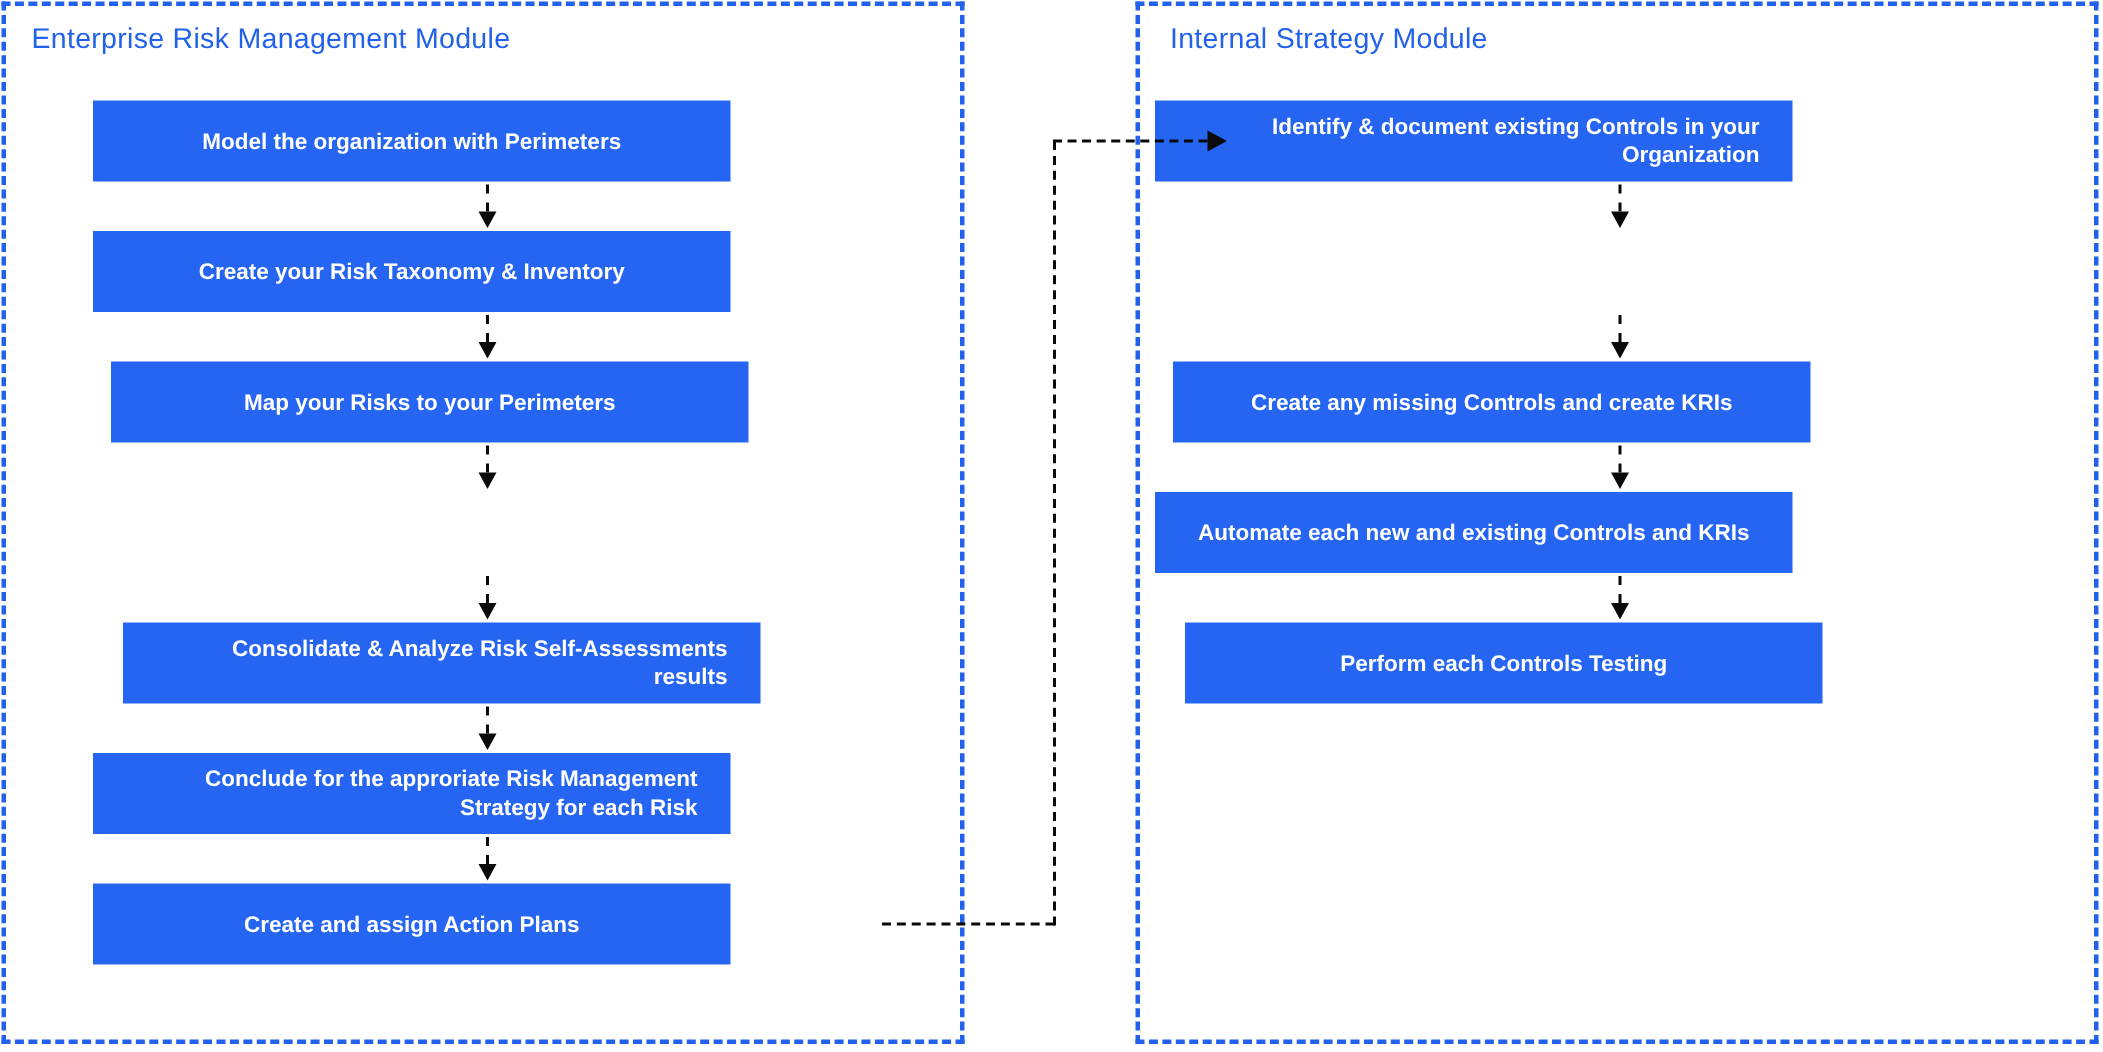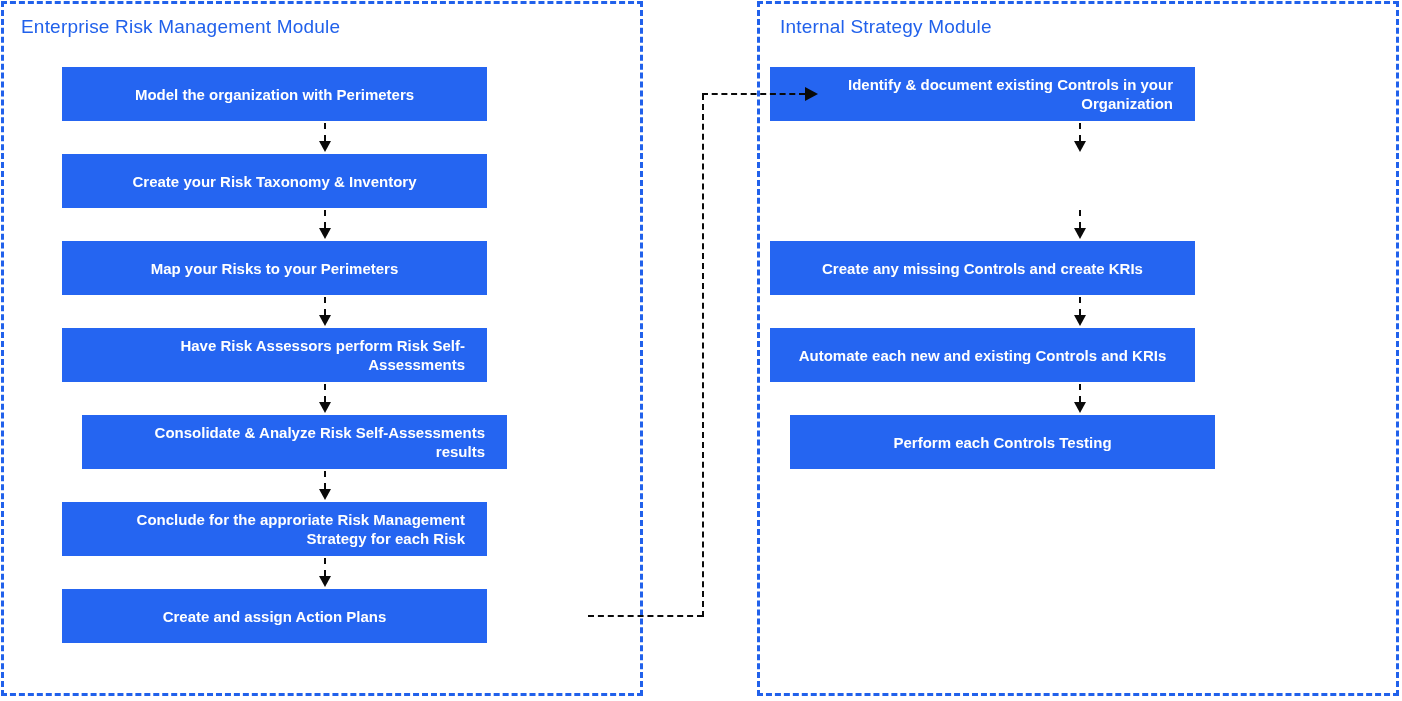--- a/index.html
+++ b/index.html
@@ -21,21 +21,21 @@
   .module-title{position:absolute;color:var(--module-title);font-size:19px;font-weight:500;
     letter-spacing:.2px;white-space:nowrap;}
   .title-left{left:21px;top:16px;}
   .title-right{left:780px;top:16px;}
 
   .box{position:absolute;width:425px;height:54px;background:var(--box-fill);
     color:var(--box-text);font-size:15px;font-weight:700;line-height:19px;
     display:flex;align-items:center;justify-content:center;text-align:right;
     padding:2px 22px;}
   .bl{left:62px;}  .br{left:770px;}
-  .r1{top:67px;} .r2{top:154px;} .r3{top:241px;} .r4{top:328px;}
+  .r1{top:67px;} .r2{top:154px;} .r3{top:241px;margin-left:12px;} .r4{top:328px;}
   .r5{top:415px;margin-left:20px;} .r6{top:502px;} .r7{top:589px;}
 
   .varrow{position:absolute;width:12px;height:29px;display:flex;flex-direction:column;align-items:center;}
   .al{left:319px;} .ar{left:1074px;}
   .a1{top:123px;} .a2{top:210px;} .a3{top:297px;} .a4{top:384px;}
   .a5{top:471px;} .a6{top:558px;}
   .vline{width:0;height:18px;border-left:2px dashed var(--connector);}
   .vhead{width:0;height:0;border-left:6px solid transparent;border-right:6px solid transparent;
     border-top:11px solid var(--connector);}
 
@@ -55,21 +55,20 @@
 
   <div class="module-frame frame-left"></div>
   <div class="module-frame frame-right"></div>
 
   <div class="module-title title-left">Enterprise Risk Management Module</div>
   <div class="module-title title-right">Internal Strategy Module</div>
 
   <div class="box bl r1">Model the organization with Perimeters</div>
   <div class="box bl r2">Create your Risk Taxonomy &amp; Inventory</div>
   <div class="box bl r3">Map your Risks to your Perimeters</div>
-  <div class="box bl r4">Have Risk Assessors perform Risk Self-Assessments</div>
   <div class="box bl r5">Consolidate &amp; Analyze Risk Self-Assessments results</div>
   <div class="box bl r7">Create and assign Action Plans</div>
   <div class="box bl r6">Conclude for the approriate Risk Management Strategy for each Risk</div>
 
   <div class="box br r1">Identify &amp; document existing Controls in your Organization</div>
   <div class="box br r3">Create any missing Controls and create KRIs</div>
   <div class="box br r4">Automate each new and existing Controls and KRIs</div>
   <div class="box br r5">Perform each Controls Testing</div>
 
   <div class="varrow al a1">

